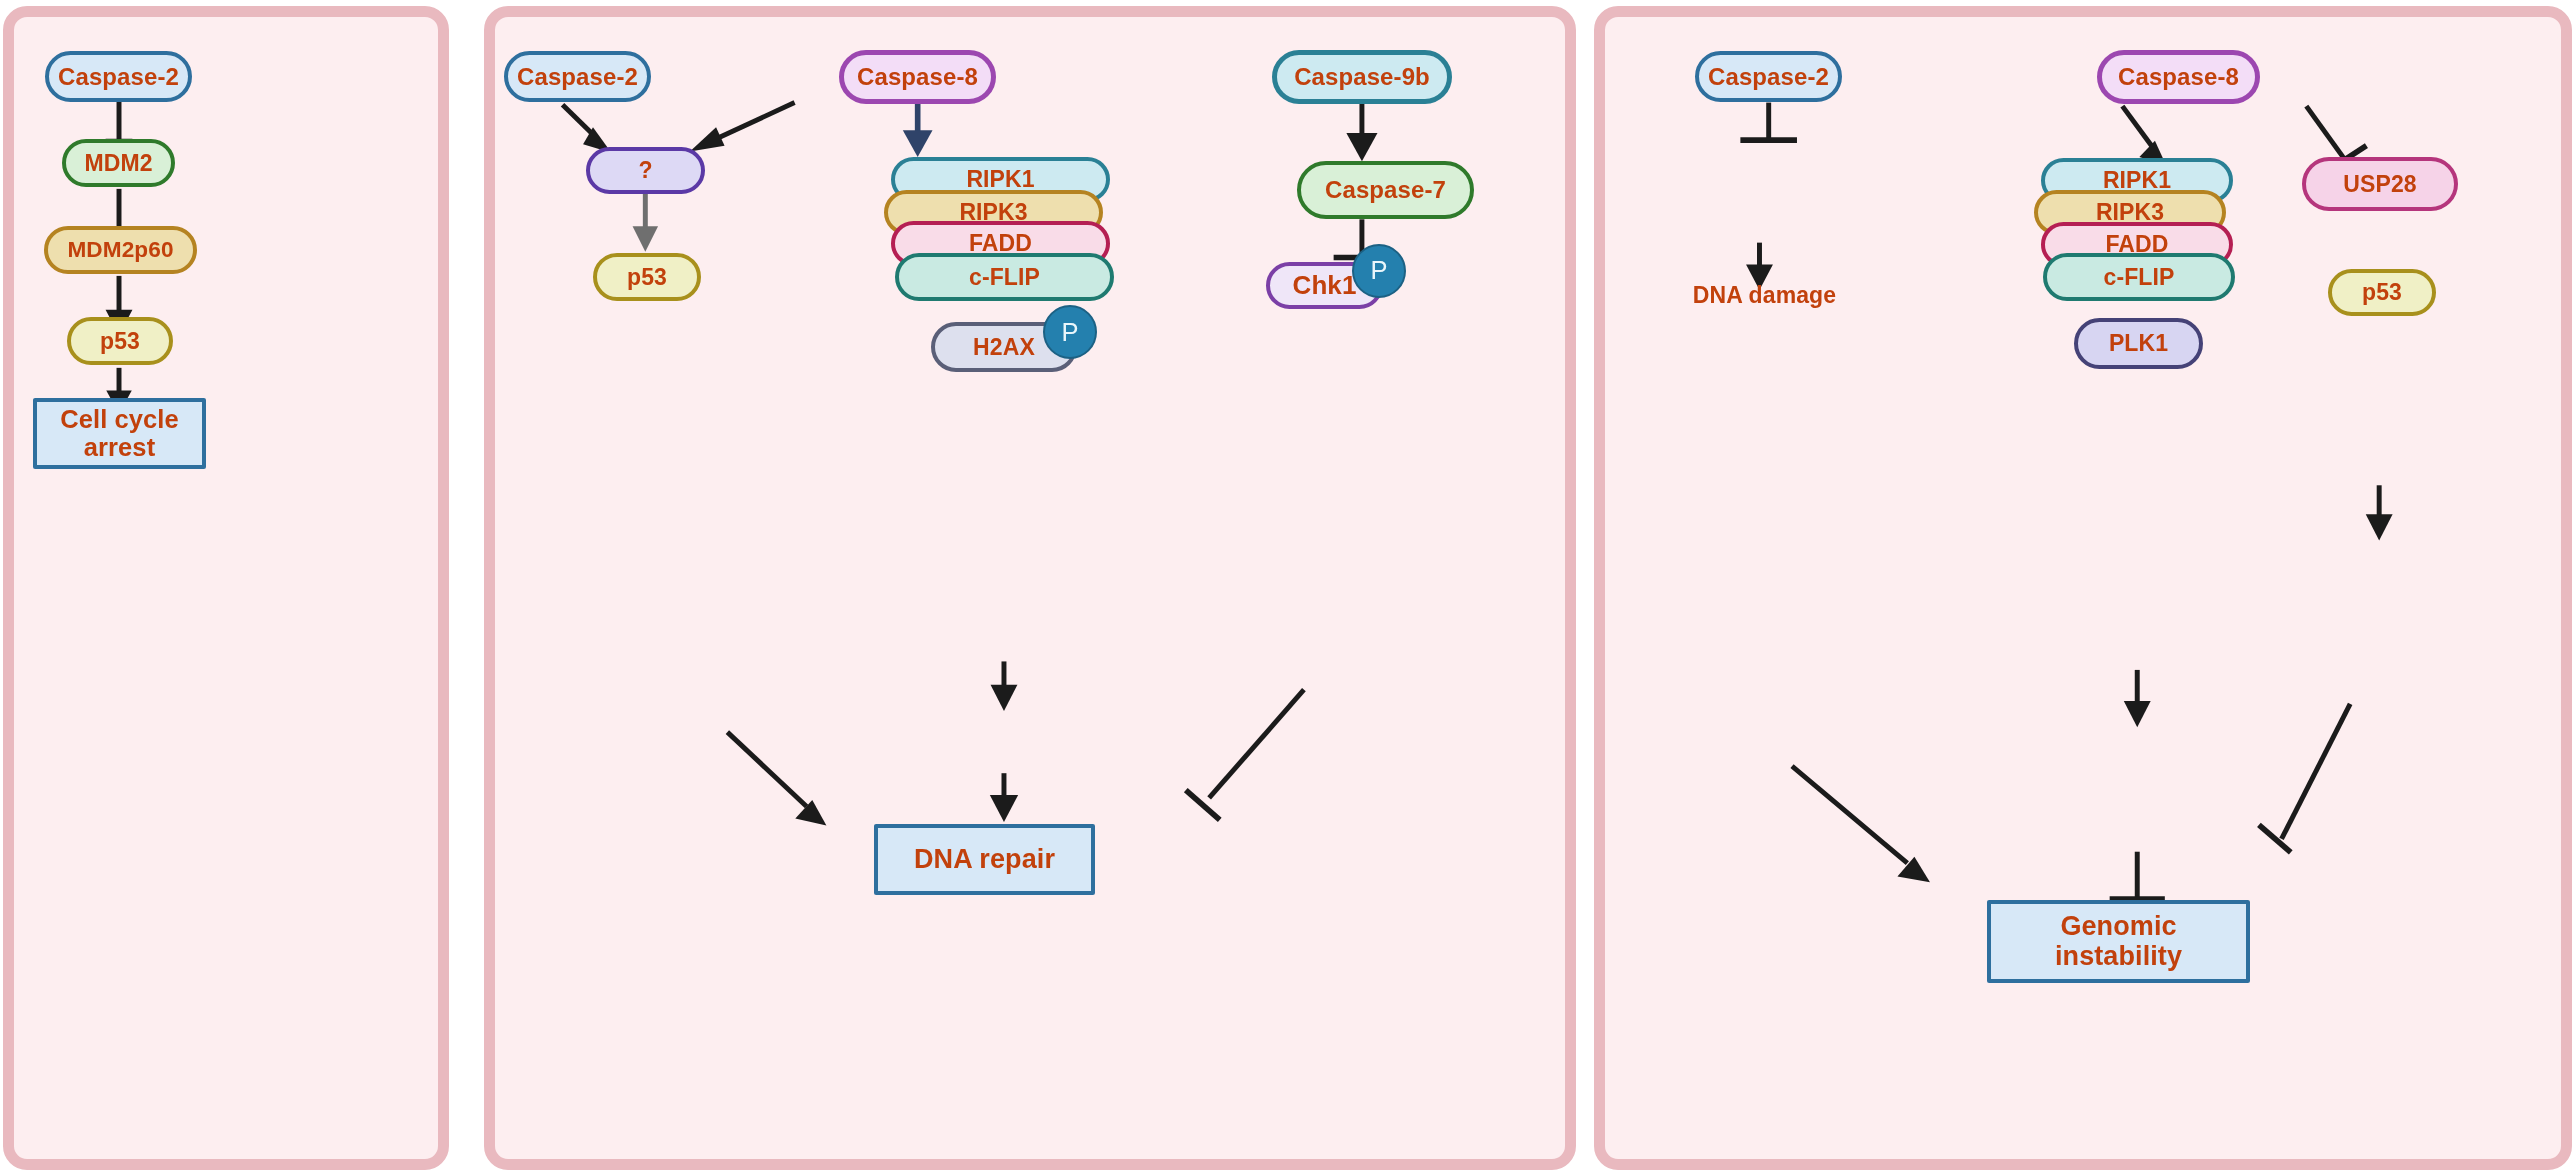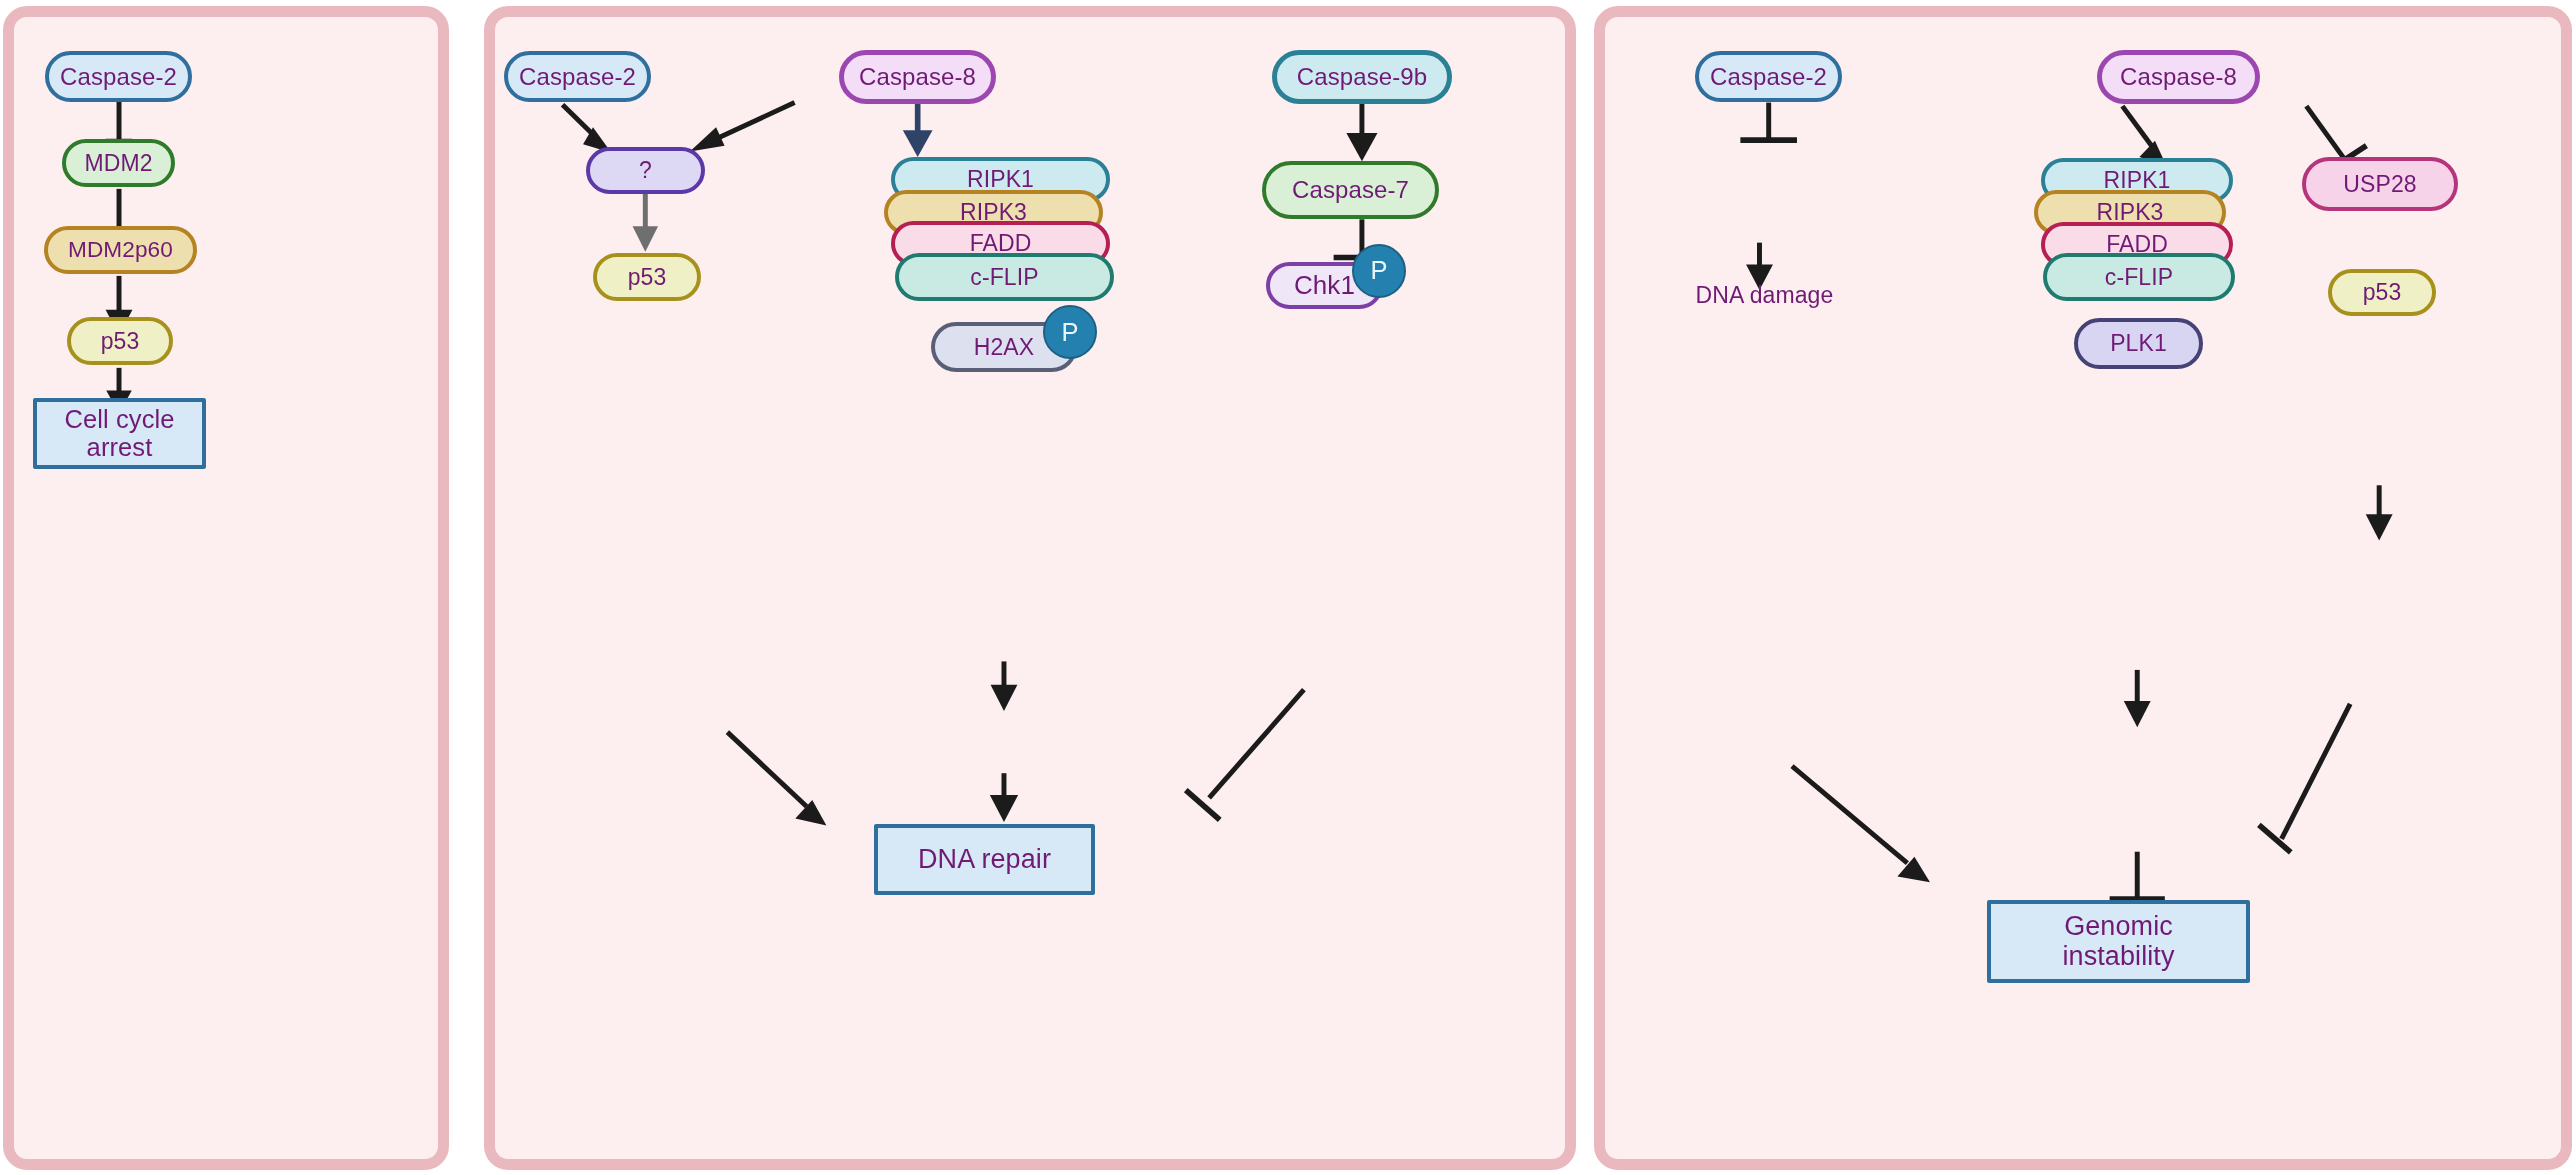--- a/index.html
+++ b/index.html
@@ -21,22 +21,22 @@
   #panel-1{left:2.8px;  top:5.7px; width:446px;  height:1164px;}
   #panel-2{left:484px;top:5.7px; width:1092px; height:1164px;}
   #panel-3{left:1594px;top:5.7px;width:978px; height:1164px;}
 
   
   .node{
     position:absolute;
     box-sizing:border-box;
     display:flex;align-items:center;justify-content:center;
     text-align:center;
-    color:#701a75;
-    font-weight:400;
+    color:#c2410c;
+    font-weight:700;
     line-height:1.08;
     letter-spacing:0.1px;
     white-space:pre-line;
   }
   .pill{border-radius:707px;border-style:solid;}
   .rect{border-radius:2.1px;border-style:solid;}
   .plain{border:0;background:transparent;}
 
   
   .pbadge{
@@ -209,21 +209,21 @@
   <div class="node pill" style="left:891px;top:157px;width:219px;height:45px;background:#cdeaf1;border:4.2px solid #2a8095;font-size:23px;z-index:4;">RIPK1</div>
   <div class="node pill" style="left:884px;top:190px;width:219px;height:45px;background:#eedfae;border:4.2px solid #b58321;font-size:23px;z-index:5;">RIPK3</div>
   <div class="node pill" style="left:891px;top:221px;width:219px;height:45px;background:#f9dce8;border:4.2px solid #b51f53;font-size:23px;z-index:6;">FADD</div>
   <div class="node pill" style="left:895px;top:253px;width:219px;height:48px;background:#c9eae2;border:4.2px solid #1f7a70;font-size:23px;z-index:7;">c-FLIP</div>
 
   <div style="position:absolute;left:931px;top:322px;width:156px;height:50px;z-index:5;">
     <div class="node pill" style="left:0;top:0;width:146px;height:50px;background:#dde0ee;border:4.2px solid #5a5f78;font-size:23px;text-align:right;">H2AX</div>
     <div class="pbadge" style="left:112px;top:-17px;width:54px;height:54px;font-size:25.5px;">P</div>
   </div>
 
-  <div class="node pill" style="left:1262px;top:161px;width:177px;height:58px;background:#d9f0d7;border:4.2px solid #2f7a2b;font-size:24px;z-index:4;">Caspase-7</div>
+  <div class="node pill" style="left:1297px;top:161px;width:177px;height:58px;background:#d9f0d7;border:4.2px solid #2f7a2b;font-size:24px;z-index:4;">Caspase-7</div>
 
   <div style="position:absolute;left:1266px;top:262px;width:134px;height:50px;z-index:5;">
     <div class="node pill" style="left:0;top:0;width:117px;height:47px;background:#efe6f8;border:4.2px solid #7b3fa6;font-size:26px;">Chk1</div>
     <div class="pbadge" style="left:86px;top:-18.4px;width:54px;height:54px;font-size:25.5px;">P</div>
   </div>
 
   <div class="node rect" style="left:874px;top:824px;width:221px;height:71px;background:#d7e8f7;border:4.2px solid #2e6f9e;font-size:27px;z-index:4;">DNA repair</div>
 
   <div class="node pill" style="left:1695px;top:51px;width:147px;height:51px;background:#d7e8f7;border:4.2px solid #2e6f9e;font-size:24px;z-index:4;">Caspase-2</div>
 

